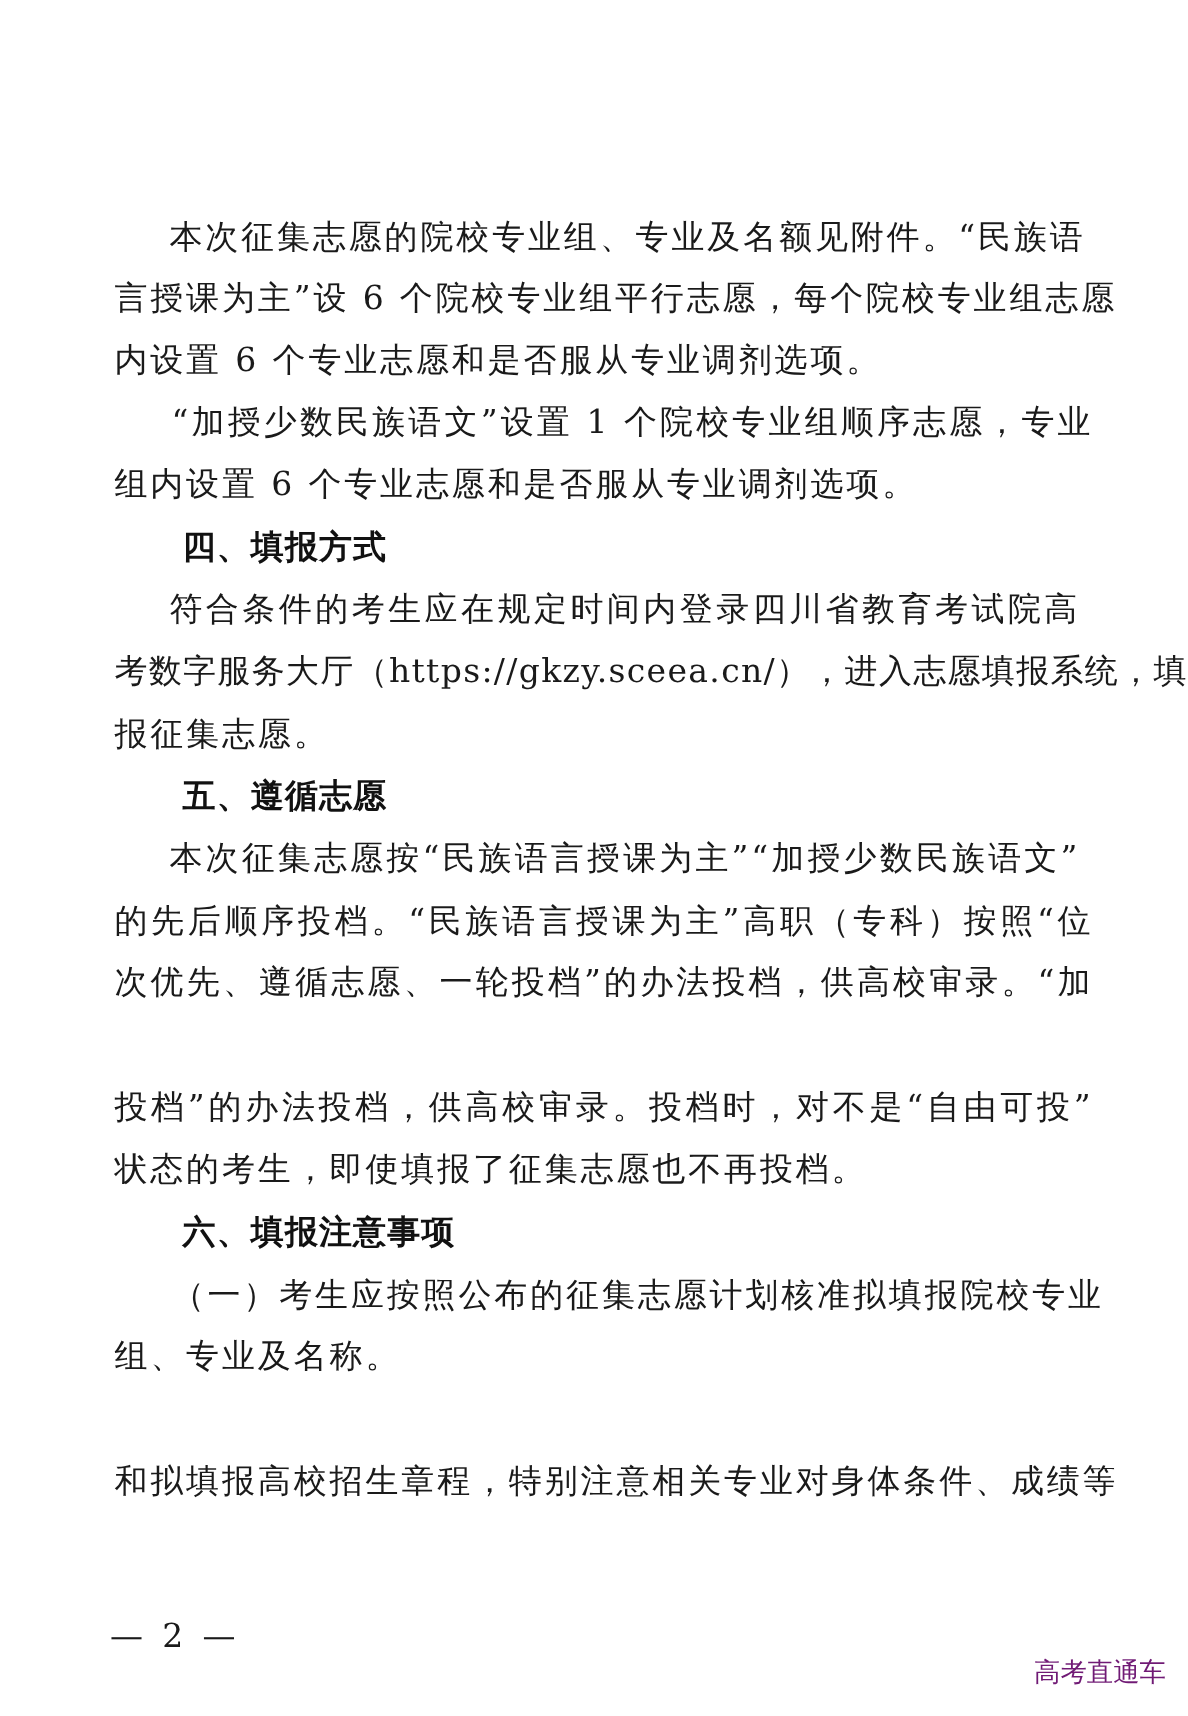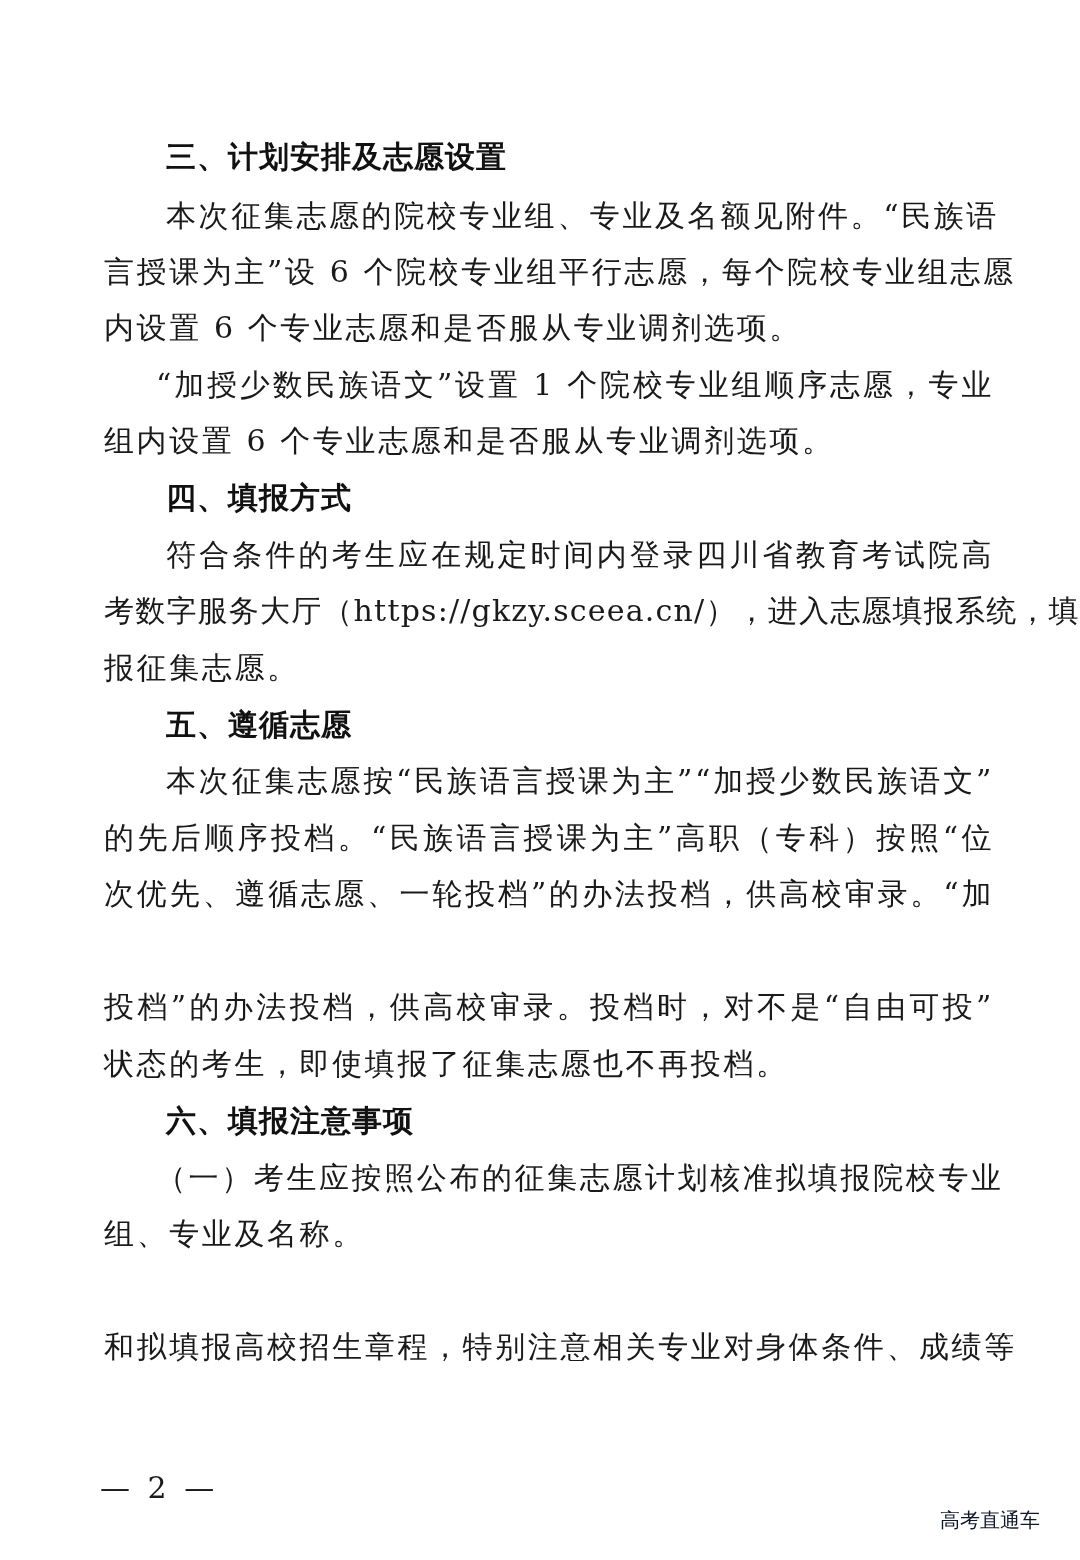--- a/index.html
+++ b/index.html
@@ -30,21 +30,21 @@
     line-height: 36px;
     letter-spacing: 2.6px;
     white-space: nowrap;
     text-align: justify;
     text-align-last: justify;
   }
   .line.last {
     text-align-last: left;
   }
   .line.indent {
-    left: 166px;
+    left: 154px;
     width: 828px;
   }
   .heading {
     position: absolute;
     left: 166px;
     font-family: "DejaVu Sans", "Liberation Sans", sans-serif;
     font-weight: bold;
     font-size: 30px;
     line-height: 36px;
     letter-spacing: 1px;
@@ -58,32 +58,31 @@
     font-size: 30px;
     line-height: 36px;
     letter-spacing: 4px;
     white-space: nowrap;
   }
   .watermark {
     position: absolute;
     left: 940px;
     top: 1508px;
     font-family: "DejaVu Sans", "Liberation Sans", sans-serif;
-    font-size: 20px;
+    font-size: 24px;
     line-height: 24px;
-    color: #0f172a;
+    color: #701a75;
     white-space: nowrap;
   }
 </style>
 </head>
 <body>
 
 <div class="page">
 
-  <div class="heading" style="top:139px">三、计划安排及志愿设置</div>
   <div class="line indent" style="top:198px">本次征集志愿的院校专业组、专业及名额见附件。“民族语</div>
   <div class="line" style="top:254px">言授课为主”设 6 个院校专业组平行志愿，每个院校专业组志愿</div>
   <div class="line last" style="top:310px">内设置 6 个专业志愿和是否服从专业调剂选项。</div>
   <div class="line indent" style="top:367px; left:156px; width:838px;">“加授少数民族语文”设置 1 个院校专业组顺序志愿，专业</div>
   <div class="line last" style="top:423px">组内设置 6 个专业志愿和是否服从专业调剂选项。</div>
 
   <div class="heading" style="top:480px">四、填报方式</div>
   <div class="line indent" style="top:537px">符合条件的考生应在规定时间内登录四川省教育考试院高</div>
   <div class="line" style="top:593px; letter-spacing:1.2px;">考数字服务大厅（https://gkzy.sceea.cn/），进入志愿填报系统，填</div>
   <div class="line last" style="top:650px">报征集志愿。</div>

